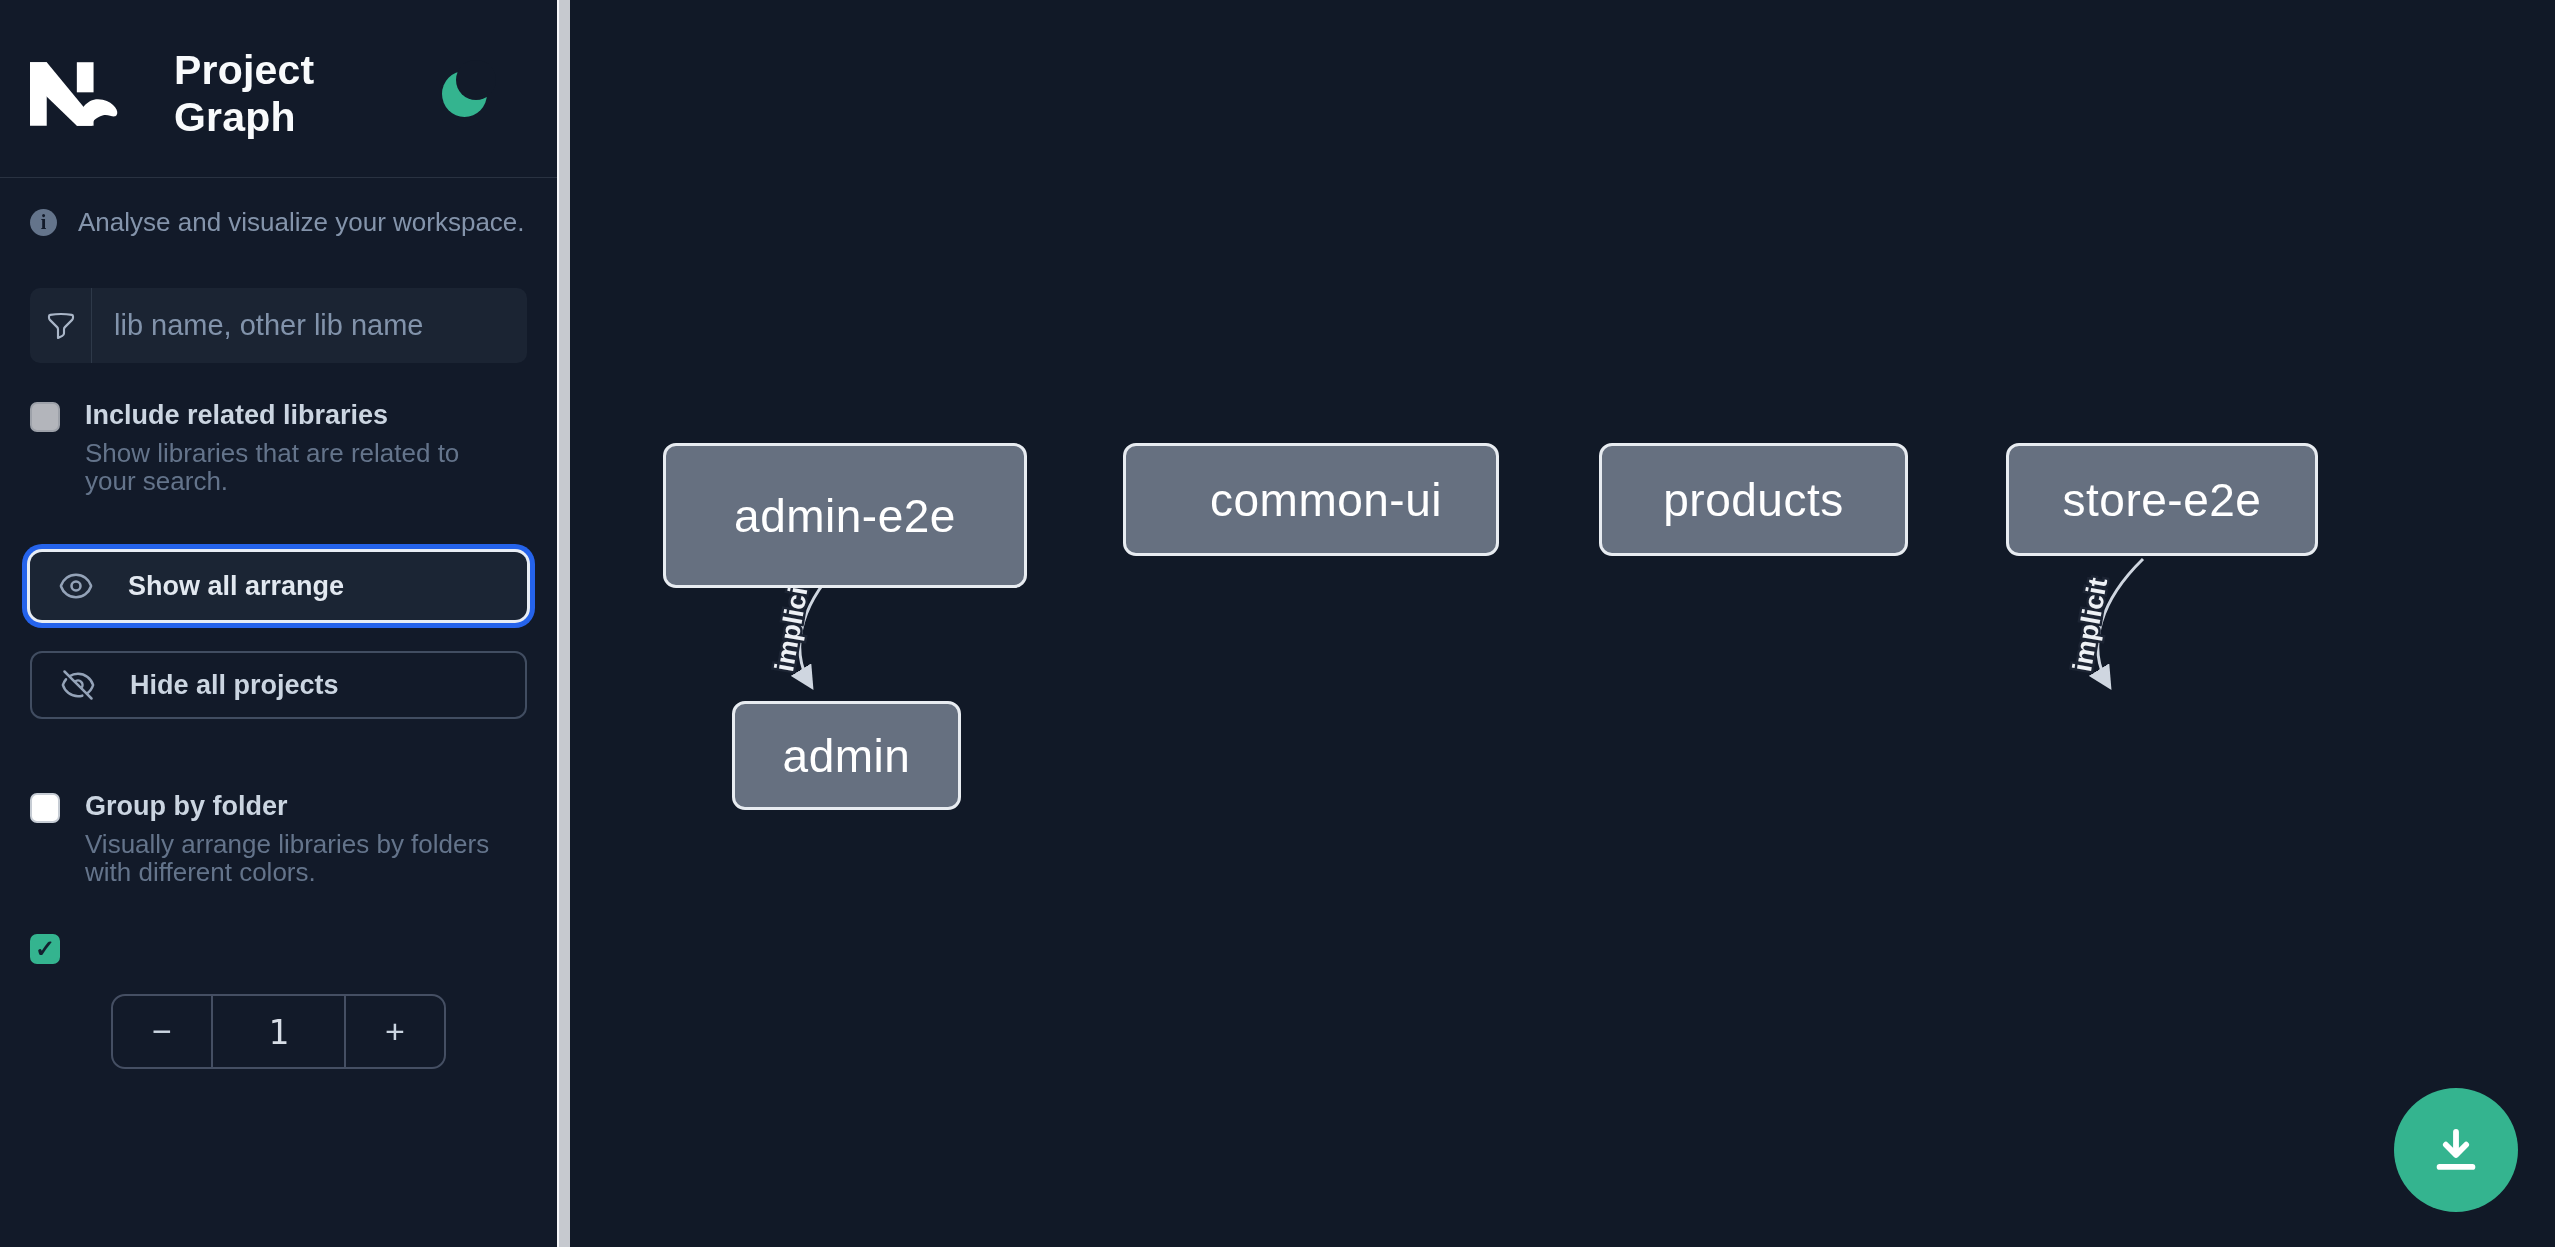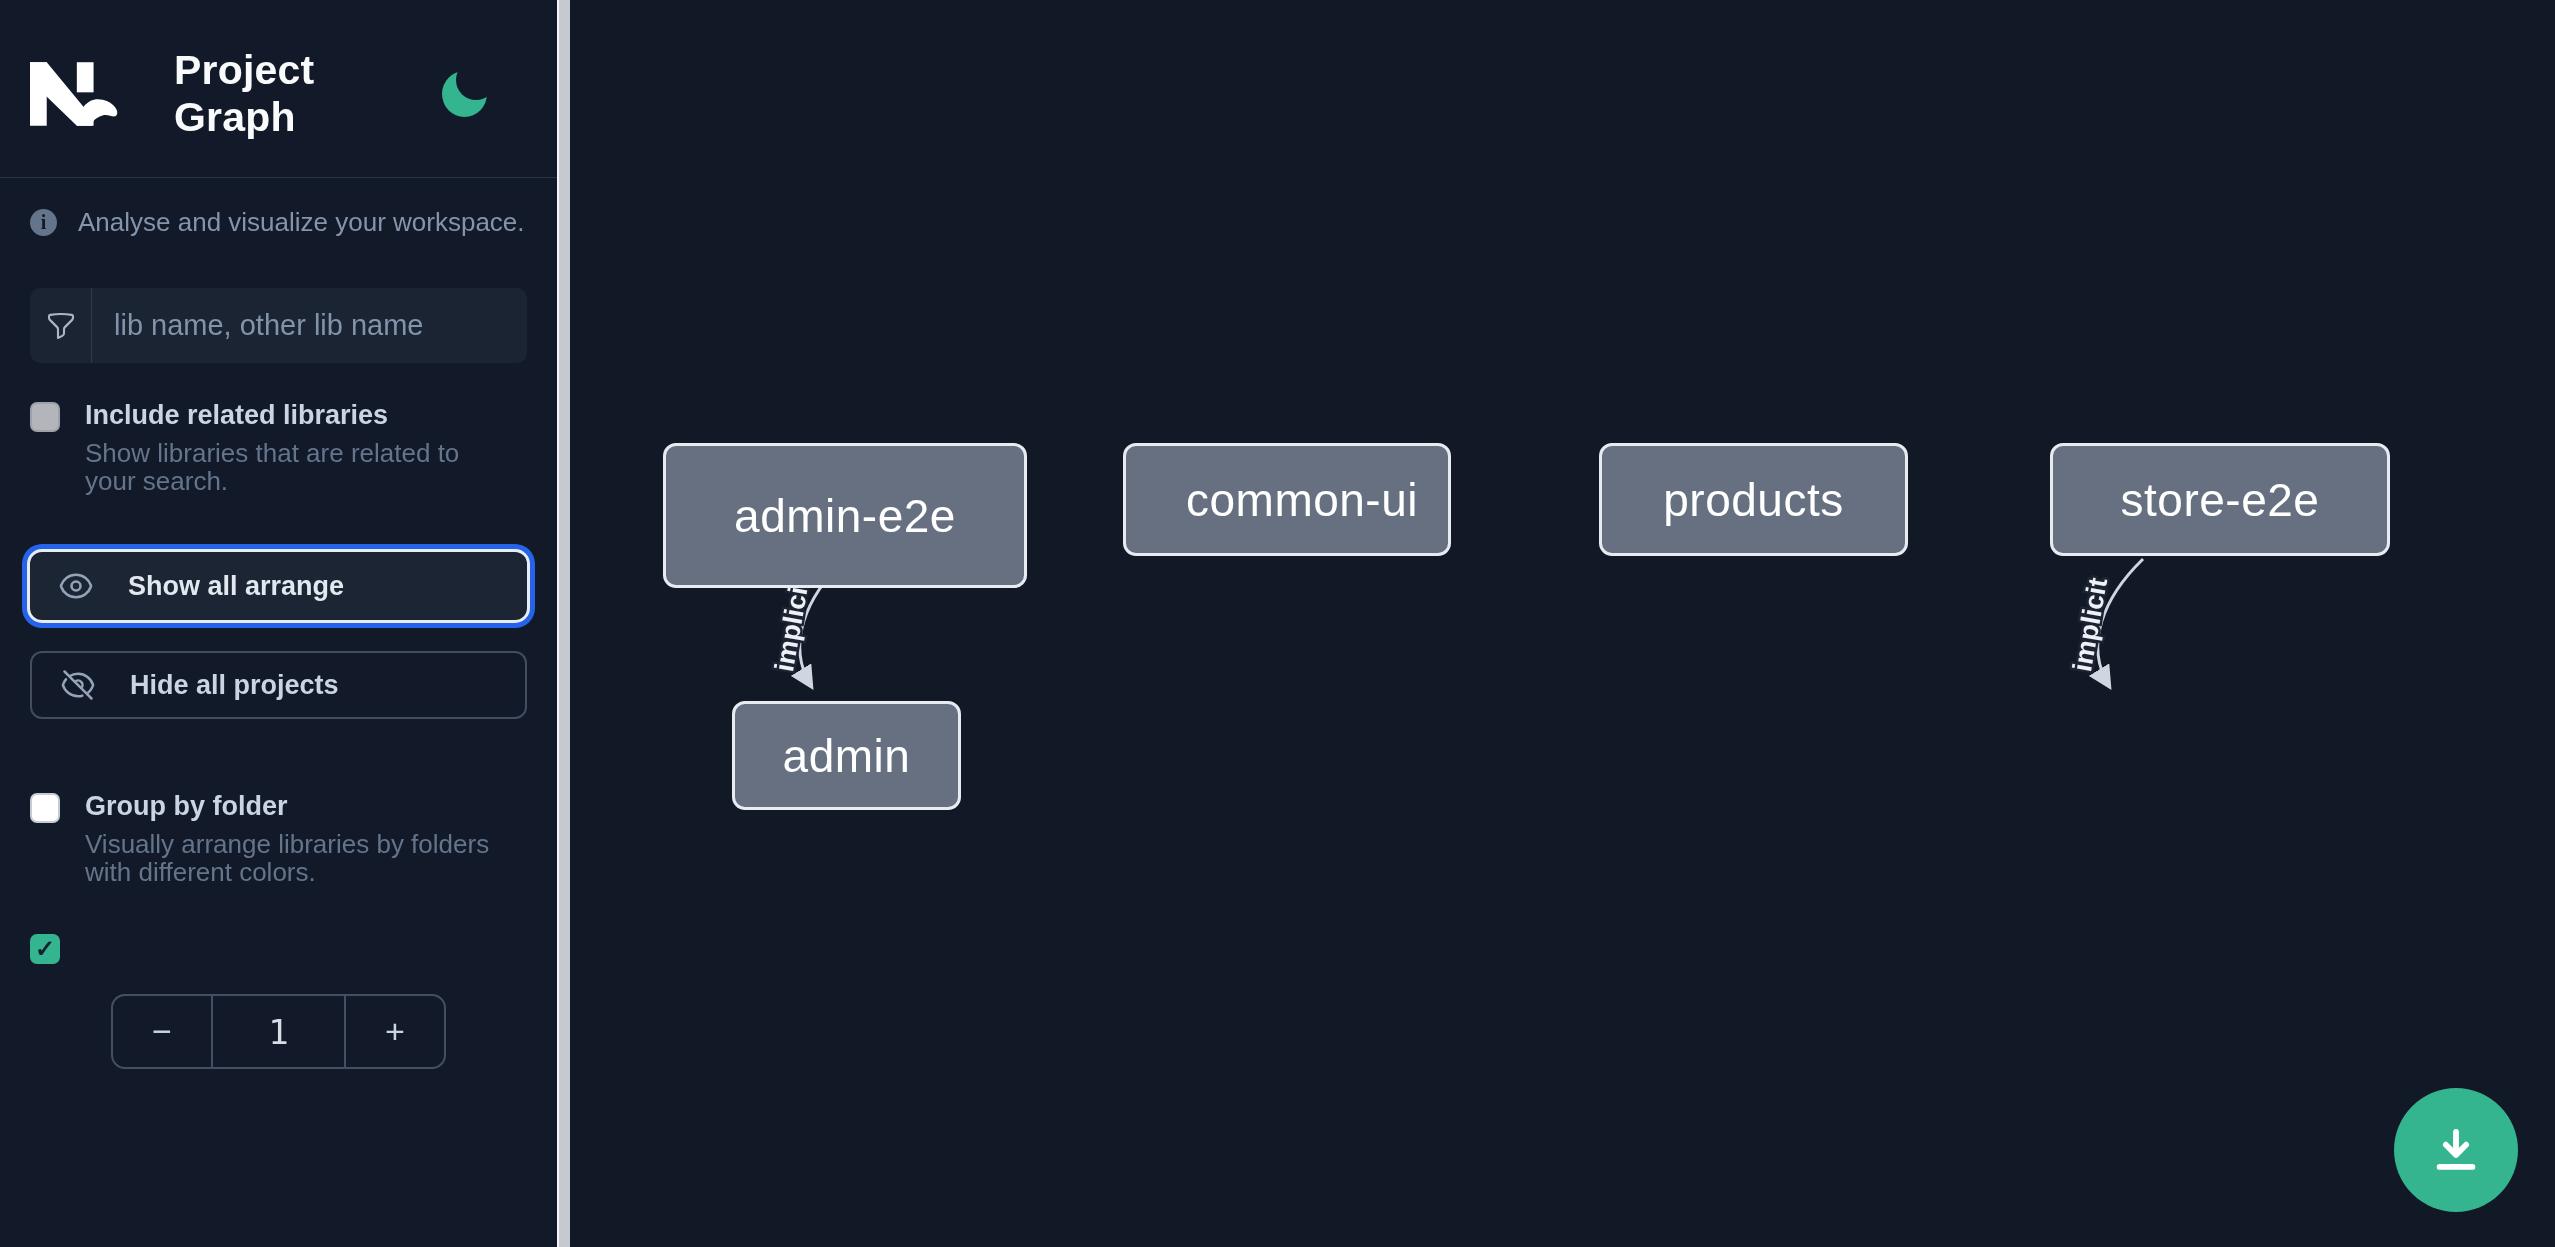--- a/index.html
+++ b/index.html
@@ -135,23 +135,23 @@
     position:absolute;
     background:#667080;
     border:3px solid #e8ecf1;
     border-radius:13px;
     color:#ffffff;
     display:flex; align-items:center; justify-content:center;
     font-size:46px; letter-spacing:0.5px;
     cursor:pointer;
   }
   .n-admin-e2e { left:93px;   top:443px; width:364px; height:145px; }
-  .n-common-ui { left:553px;  top:443px; width:328px; height:113px;padding-left:30px; }
+  .n-common-ui { left:553px;  top:443px; width:376px; height:113px;padding-left:30px; }
   .n-products  { left:1029px; top:443px; width:309px; height:113px; }
-  .n-store-e2e { left:1436px; top:443px; width:340px; height:113px;margin-left:44px; }
+  .n-store-e2e { left:1436px; top:443px; width:312px; height:113px; }
   .n-admin     { left:162px;  top:701px; width:229px; height:109px; }
   .n-store     { left:1501px; top:701px; width:206px; height:109px; }
 
   .edge-label {
     font-family:"Liberation Sans", sans-serif;
     font-size:27px; font-weight:600; fill:#eef1f5;
     stroke:#1c2433; stroke-width:5px; paint-order:stroke;
     text-anchor:middle; dominant-baseline:middle;
   }
 

